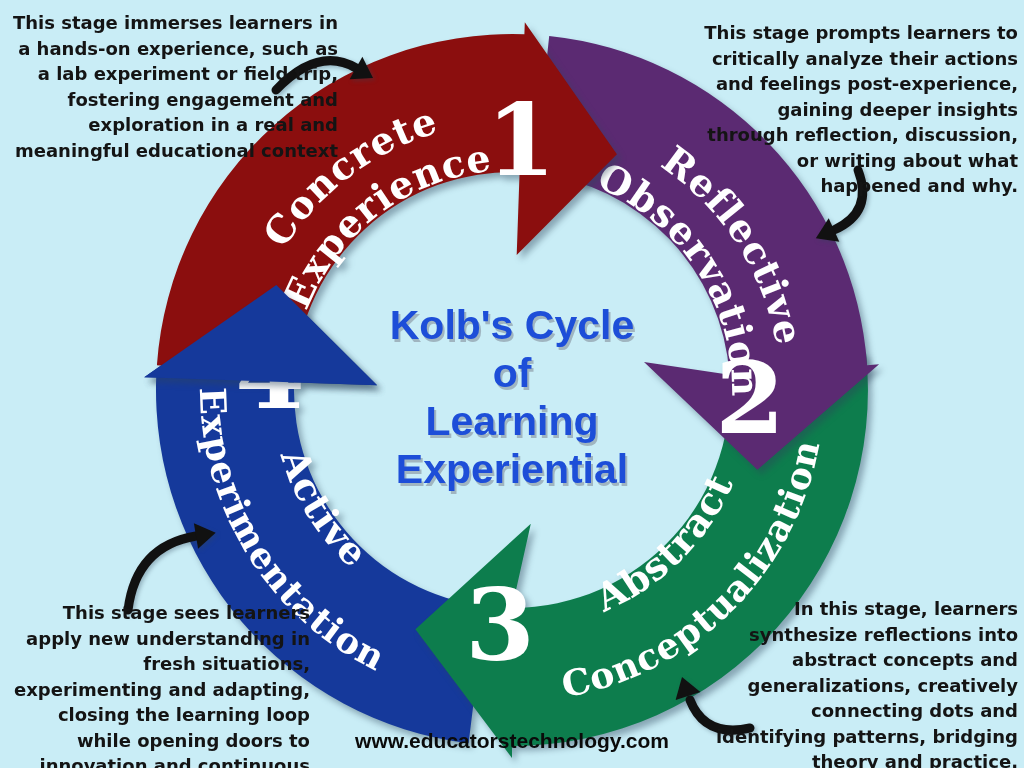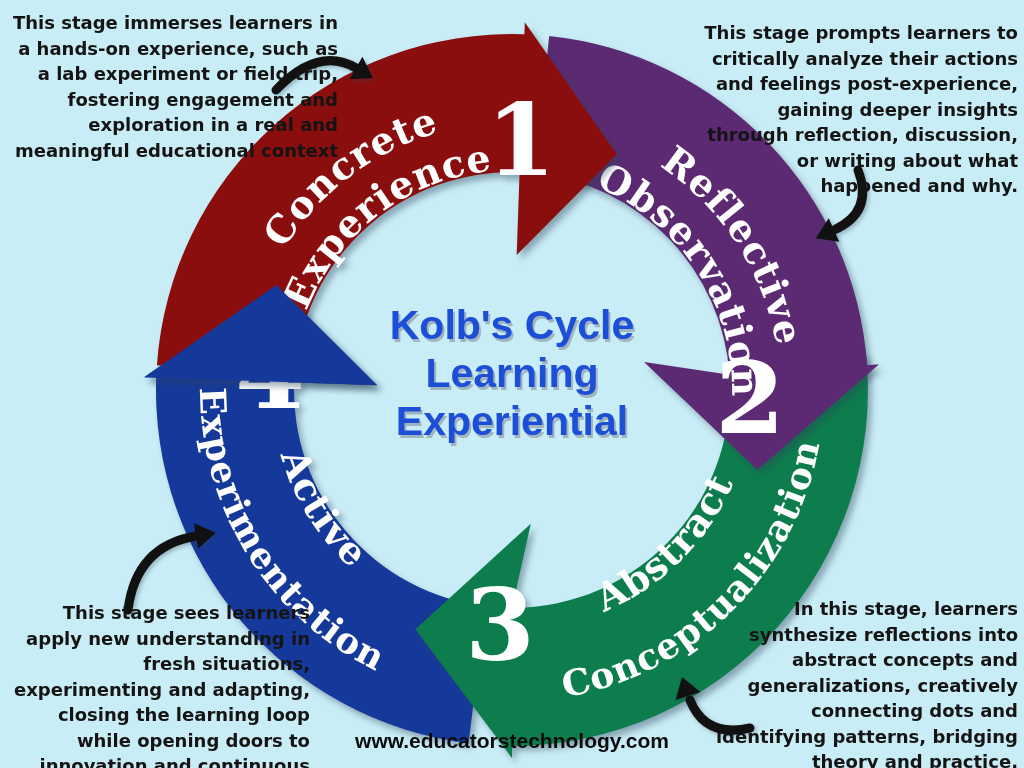--- a/index.html
+++ b/index.html
@@ -106,19 +106,20 @@
   <div class="desc" style="left:6px;top:10px;width:332px;">This stage immerses learners in a hands-on experience, such as a lab experiment or field trip, fostering engagement and exploration in a real and meaningful educational context</div>
 
   <div class="desc" style="left:694px;top:20px;width:324px;">This stage prompts learners to critically analyze their actions and feelings post-experience, gaining deeper insights through reflection, discussion, or writing about what happened and why.</div>
 
   <div class="desc" style="left:2px;top:600px;width:308px;">This stage sees learners apply new understanding in fresh situations, experimenting and adapting, closing the learning loop while opening doors to innovation and continuous growth</div>
 
   <div class="desc" style="left:700px;top:596px;width:318px;">In this stage, learners synthesize reflections into abstract concepts and generalizations, creatively connecting dots and identifying patterns, bridging theory and practice.</div>
 
   <div class="title">
     <div>Kolb's Cycle</div>
+    <div>of</div>
     <div>Learning</div>
     <div>Experiential</div>
   </div>
 
   <div class="footer">www.educatorstechnology.com</div>
 
 </div>
 
 </body></html>

